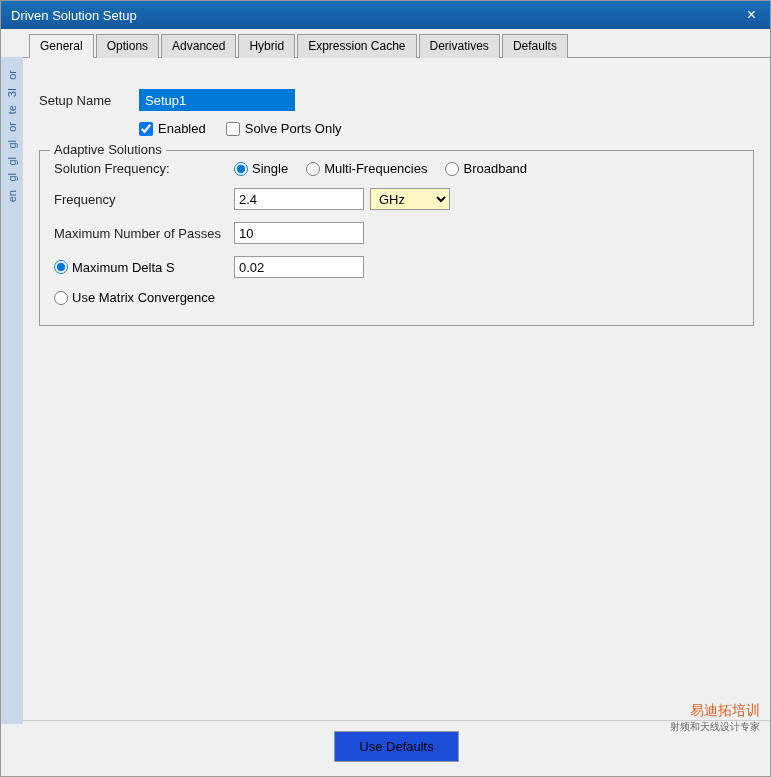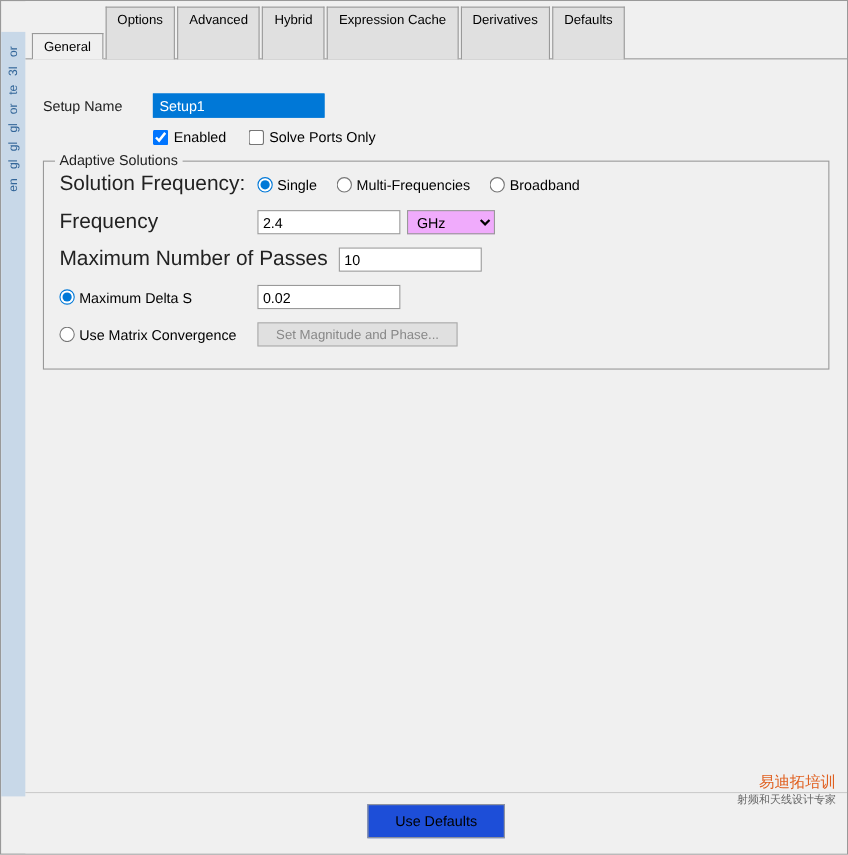--- a/index.html
+++ b/index.html
@@ -60,21 +60,20 @@
       cursor: pointer;
       margin-right: 2px;
       font-size: 12px;
       position: relative;
       top: 1px;
     }
     .tab.active {
       background: #f0f0f0;
       border-bottom: 1px solid #f0f0f0;
       z-index: 1;
-      margin-top: 24px;
     }
     .content {
       flex: 1;
       padding: 31px 16px;
       display: flex;
       flex-direction: column;
       gap: 10px;
     }
     .form-row {
       display: flex;
@@ -137,21 +136,21 @@
       display: flex;
       align-items: center;
       gap: 10px;
       margin-bottom: 12px;
     }
     .group-row:last-child {
       margin-bottom: 0;
     }
     .group-label {
       min-width: 170px;
-      font-size: 19px;
+      font-size: 13px;
       color: #222;
     }
     .radio-group {
       display: flex;
       align-items: center;
       gap: 18px;
     }
     .radio-item {
       display: flex;
       align-items: center;
@@ -169,21 +168,21 @@
       border: 1px solid #999;
       background: white;
       padding: 2px 4px;
       font-size: 13px;
       height: 22px;
       width: 130px;
       outline: none;
     }
     .select-input {
       border: 1px solid #999;
-      background: #f0abfc;
+      background: #fef9c3;
       padding: 2px 4px;
       font-size: 13px;
       height: 22px;
       width: 80px;
       outline: none;
       cursor: pointer;
     }
     .freq-row {
       display: flex;
       align-items: center;
@@ -257,20 +256,24 @@
       flex: 1;
       display: flex;
       flex-direction: column;
     }
   </style>
 </head>
 <body>
 
 <div class="dialog">
 
+  <div class="title-bar">
+    <span class="title-text">Driven Solution Setup</span>
+    <button class="title-close">×</button>
+  </div>
 
   <div style="display:flex; flex:1; overflow:hidden; position:relative;">
 
     <div class="left-sidebar">
       <span class="sidebar-text">or</span>
       <span class="sidebar-text">3I</span>
       <span class="sidebar-text">te</span>
       <span class="sidebar-text">or</span>
       <span class="sidebar-text">gl</span>
       <span class="sidebar-text">gl</span>
@@ -354,21 +357,20 @@
               <label for="maxDeltaS">Maximum Delta S</label>
             </div>
             <input type="text" class="num-input" value="0.02" style="">
           </div>
 
           <div class="group-row">
             <div class="radio-item" style="min-width:170px;">
               <input type="radio" name="convergence" id="useMatrix" style="">
               <label for="useMatrix">Use Matrix Convergence</label>
             </div>
-            <button class="btn-disabled">Set Magnitude and Phase...</button>
           </div>
         </div>
       </div>
 
       <div class="bottom-bar">
         <button class="btn">Use Defaults</button>
       </div>
     </div>
   </div>
 

